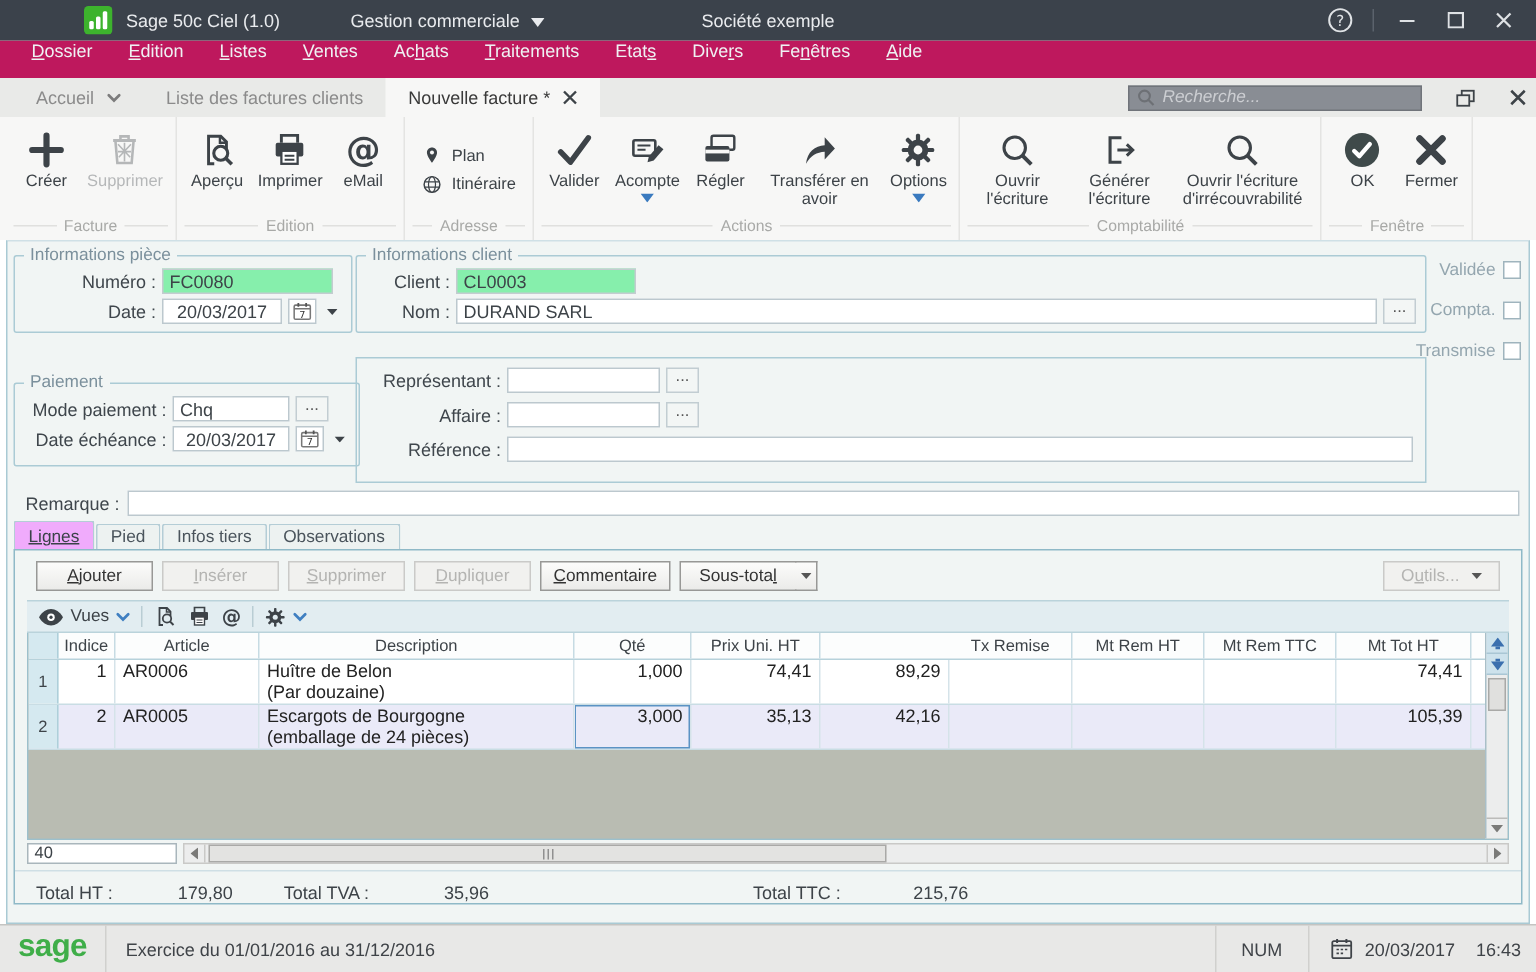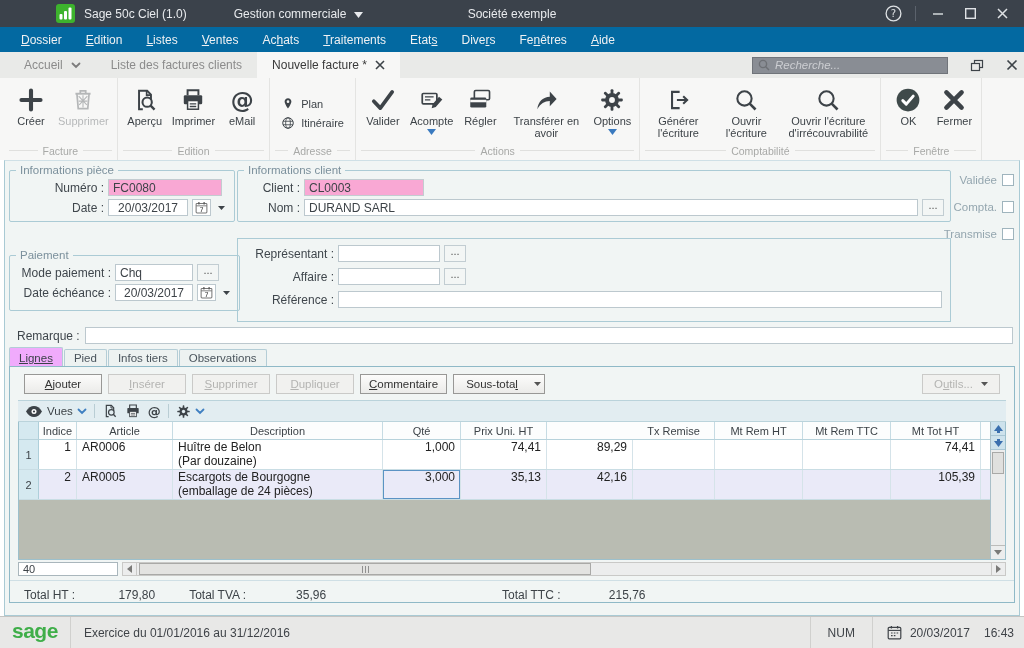--- a/index.html
+++ b/index.html
@@ -11,21 +11,21 @@
   .titlebar{height:27px;background:#3b424b;color:#e9ebee;display:flex;align-items:center;position:relative;flex:none}
   .tb-left{display:flex;align-items:center;padding-left:56px;gap:9px}
   .appicon{width:19px;height:19px;display:flex}
   .module{display:flex;align-items:center;gap:8px;margin-left:38px;cursor:default}
   .tb-center{position:absolute;left:50%;top:0;height:27px;display:flex;align-items:center;transform:translateX(-50%)}
   .tb-right{margin-left:auto;display:flex;align-items:center;padding-right:6px}
   .wbtn{width:32px;height:27px;display:flex;align-items:center;justify-content:center}
   .tb-sep{width:1px;height:15px;background:#5b626c;margin:0 6px}
 
   
-  .menubar{height:25px;background:#0369a1;display:flex;align-items:center;padding-left:9px;flex:none}
+  .menubar{height:25px;background:#be185d;display:flex;padding-left:9px;flex:none}
   .menu-item{padding:0 12px;color:#eff1f3;font-size:12px;cursor:default}
   .mn-key{text-decoration:underline}
 
   
   .tabbar{height:26px;background:#e9eae8;display:flex;align-items:stretch;flex:none;position:relative}
   .doctabs{display:flex;align-items:stretch;padding-left:9px}
   .dtab{display:flex;align-items:center;gap:8px;padding:0 15px;color:#8b8b8b;font-size:12px;cursor:default}
   .dtab.active{background:#f7f7f6;color:#3a3a3a}
   .tab-right{margin-left:auto;display:flex;align-items:center;gap:22px;padding-right:6px}
   .searchbox{width:196px;height:17px;background:#898d94;border:1px solid #70747a;display:flex;align-items:center;gap:5px;padding:0 5px}
@@ -49,21 +49,21 @@
   .at-glyph{font-family:"DejaVu Sans",sans-serif;font-size:23px;font-weight:bold;color:#3d4348;line-height:26px}
   .at-glyph.small{font-size:13px;line-height:15px}
 
   
   .content{flex:1;margin:0 4px;background:#f1f5f4;border:1px solid #a9cad4;border-top-color:#cfe0e6;position:relative}
   fieldset{position:absolute;border:1px solid #abcbd5;border-radius:2px;background:transparent}
   legend{color:#7b909c;font-size:11.5px;padding:0 4px;margin-left:6px}
   .frow{display:flex;align-items:center;margin:3px 6px;gap:4px}
   .flabel{text-align:right;color:#3f464c;flex:none;font-size:12px}
   .tbx{height:17px;border:1px solid #bcc8ce;background:#fff;font-size:12px;display:flex;align-items:center;padding:0 4px;overflow:hidden;white-space:nowrap}
-  .tbx.ro{background:#f9a8d4;border-color:#c3ccd0}
+  .tbx.ro{background:#86efac;border-color:#c3ccd0}
   .tbx.center{justify-content:center}
   .dots{width:22px;height:17px;border:1px solid #c2cdd2;background:#f3f6f5;color:#555;display:flex;align-items:center;justify-content:center;font-size:11px;line-height:0}
   .dots::after{content:"..."; position:relative;top:-3px}
   .calbtn{width:19px;height:17px;border:1px solid #bcc8ce;background:#fff;display:flex;align-items:center;justify-content:center}
   .ddarrow{width:13px;height:17px;display:flex;align-items:center;justify-content:center}
   #fs-piece{left:4px;top:3px;width:224px;height:58px}
   #fs-piece .flabel{width:88px}
   #fs-client{left:232px;top:3px;width:714px;height:58px}
   #fs-client .flabel{width:56px}
   #flags{position:absolute;right:5px;top:8px;width:76px}
@@ -372,38 +372,38 @@
                 <path d="M0 0h9L4.5 6z" fill="#3a7abf"></path>
               </svg></span>
           </div>
         </div>
         <div class="tb-caption" data-name="toolbar-group-caption">
           <span>Actions</span>
         </div>
       </div>
       <div class="tb-group" data-name="toolbar-group-comptabilit-">
         <div class="tb-grow">
+          <div class="tb-btn" data-name="toolbar-ouvrir-ecriture">
+            <span class="tb-ico" data-name="magnifier-icon">
+              <svg width="26" height="26" viewBox="0 0 24 24">
+                <circle cx="10.6" cy="10.6" r="6.6" fill="none" stroke="#3d4348" stroke-width="1.9"></circle>
+                <path d="M15.4 15.4l5.4 5.4" stroke="#3d4348" stroke-width="2.4" fill="none"></path>
+              </svg>
+            </span>
+            <span class="tb-lbl" data-name="toolbar-label">Ouvrir l'écriture</span>
+          </div>
           <div class="tb-btn" data-name="toolbar-generer-ecriture">
             <span class="tb-ico" data-name="export-icon">
               <svg width="26" height="26" viewBox="0 0 24 24">
                 <path d="M13.5 4.5H6.5v15h7" fill="none" stroke="#3d4348" stroke-width="1.9"></path>
                 <path d="M11 12h9.5" stroke="#3d4348" stroke-width="1.9" fill="none"></path>
                 <path d="M16.8 8.6l3.6 3.4-3.6 3.4" fill="none" stroke="#3d4348" stroke-width="1.9"></path>
               </svg>
             </span>
             <span class="tb-lbl" data-name="toolbar-label">Générer l'écriture</span>
-          </div>
-          <div class="tb-btn" data-name="toolbar-ouvrir-ecriture">
-            <span class="tb-ico" data-name="magnifier-icon">
-              <svg width="26" height="26" viewBox="0 0 24 24">
-                <circle cx="10.6" cy="10.6" r="6.6" fill="none" stroke="#3d4348" stroke-width="1.9"></circle>
-                <path d="M15.4 15.4l5.4 5.4" stroke="#3d4348" stroke-width="2.4" fill="none"></path>
-              </svg>
-            </span>
-            <span class="tb-lbl" data-name="toolbar-label">Ouvrir l'écriture</span>
           </div>
           <div class="tb-btn" data-name="toolbar-ouvrir-ecriture-irrecouvrabilite">
             <span class="tb-ico" data-name="magnifier-icon">
               <svg width="26" height="26" viewBox="0 0 24 24">
                 <circle cx="10.6" cy="10.6" r="6.6" fill="none" stroke="#3d4348" stroke-width="1.9"></circle>
                 <path d="M15.4 15.4l5.4 5.4" stroke="#3d4348" stroke-width="2.4" fill="none"></path>
               </svg>
             </span>
             <span class="tb-lbl" data-name="toolbar-label">Ouvrir l'écriture d'irrécouvrabilité</span>
           </div>

